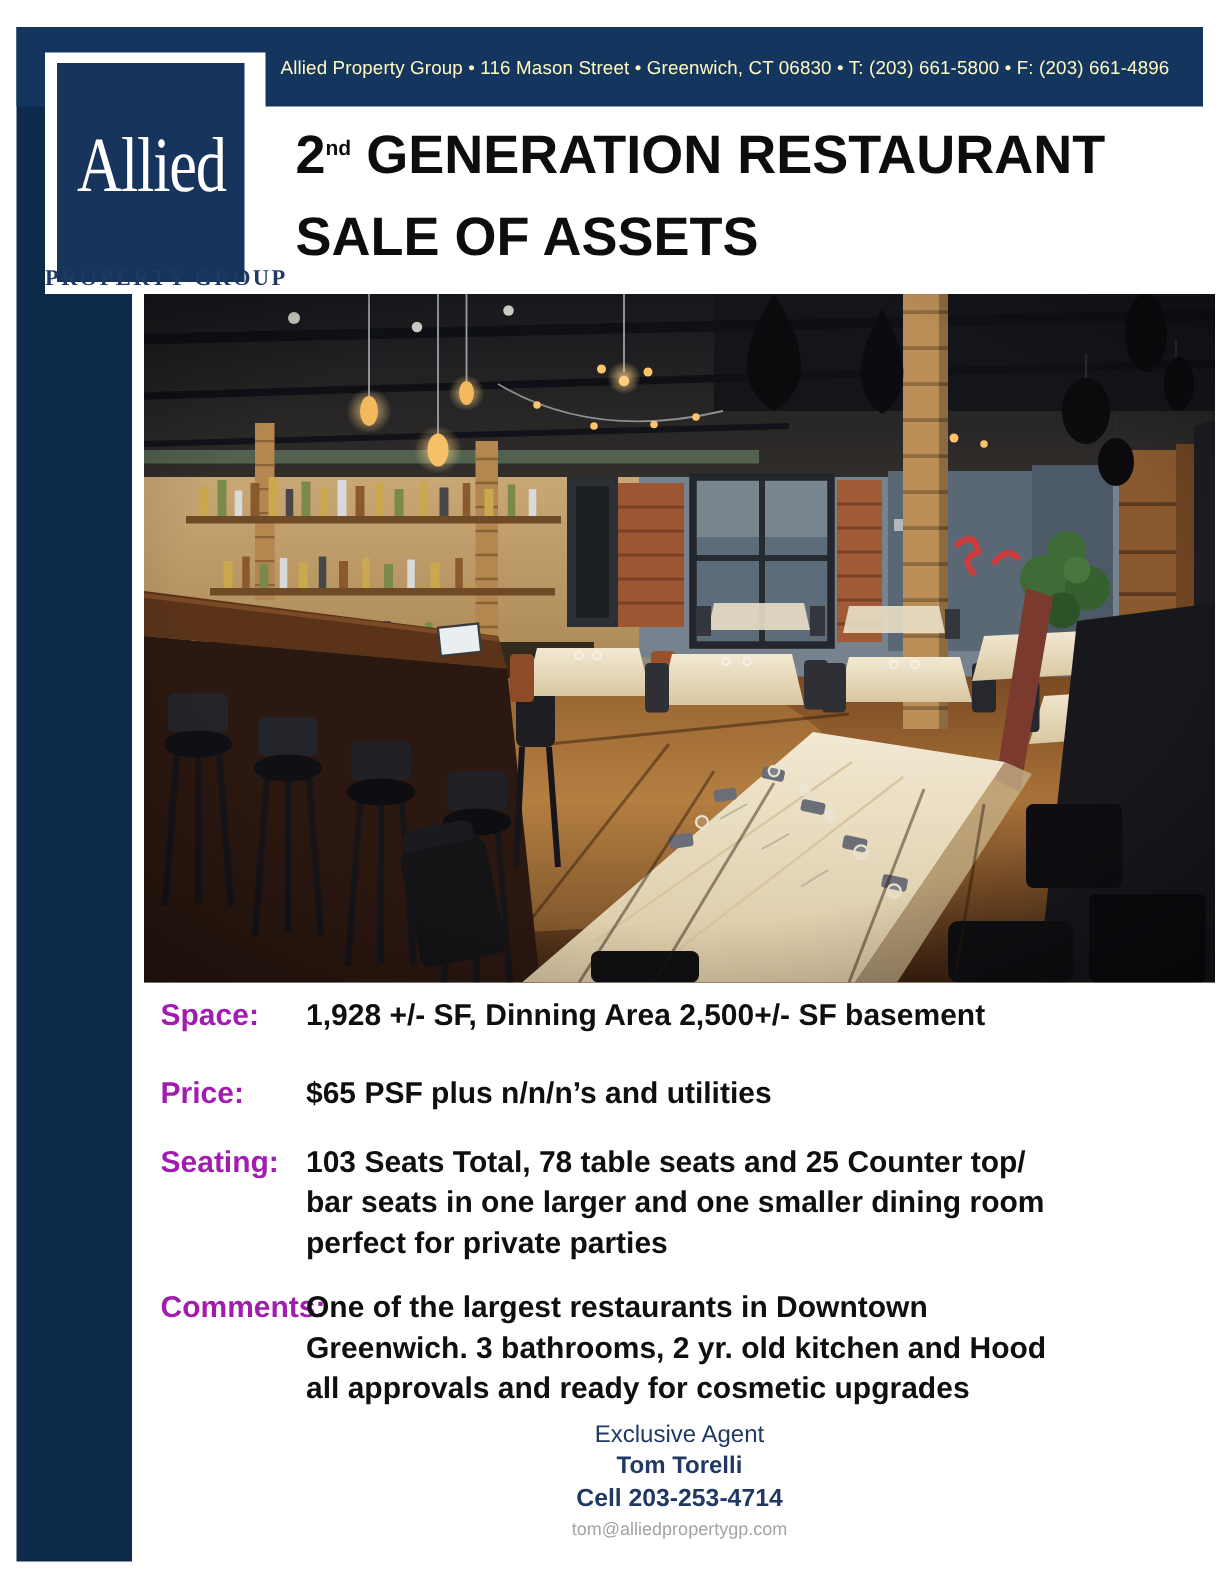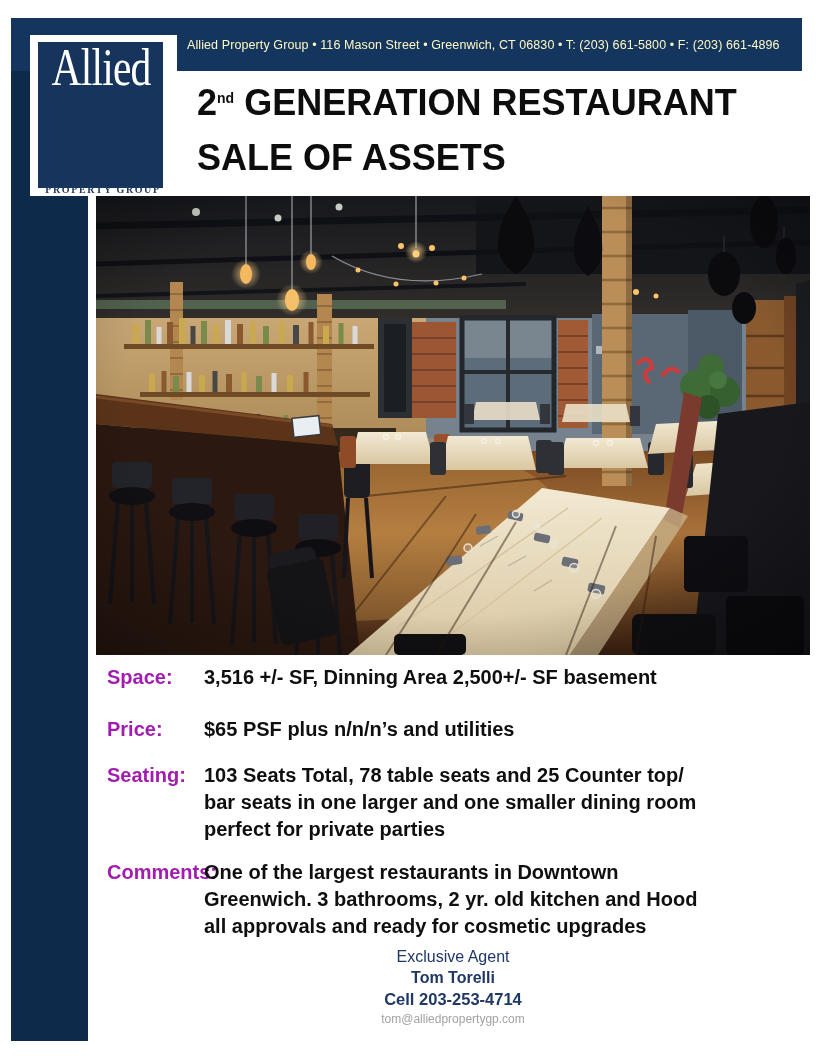--- a/index.html
+++ b/index.html
@@ -4,25 +4,25 @@
 <style>
   html,body{margin:0;padding:0;background:#ffffff;}
   .page{position:relative;width:816px;height:1056px;background:#ffffff;overflow:hidden;
         font-family:"Liberation Sans",sans-serif;}
   .left-band{position:absolute;left:11px;top:18px;width:77px;height:1023px;background:#0d2a4a;}
   .top-bar{position:absolute;left:11px;top:18px;width:791px;height:53px;background:#14355e;
            display:flex;align-items:center;}
   .contact{color:#fef9c3;font-size:12.5px;letter-spacing:.1px;padding-left:176px;white-space:nowrap;}
   .logo-card{position:absolute;left:30px;top:35px;width:147px;height:161px;background:#ffffff;}
   .logo-square{position:absolute;left:8px;top:7px;width:125px;height:146px;background:#16345c;
-               display:flex;align-items:flex-start;justify-content:center;overflow:hidden;}
+               display:flex;align-items:center;justify-content:center;overflow:hidden;}
   .logo-word{font-family:"Liberation Serif",serif;color:#ffffff;font-size:52px;line-height:1;
              letter-spacing:-1px;transform:scaleX(.8);transform-origin:50% 100%;padding-bottom:8px;white-space:nowrap;}
-  .logo-sub{position:absolute;left:0;right:1px;bottom:1px;text-align:center;color:#1f3864;
-            font-family:"Liberation Serif",serif;font-weight:700;font-size:10px;letter-spacing:1.6px;white-space:nowrap;}
+  .logo-sub{position:absolute;left:0;right:1px;bottom:1px;text-align:right;color:#1f3864;
+            font-family:"Liberation Serif",serif;font-weight:700;font-size:15px;letter-spacing:1.6px;white-space:nowrap;}
   .headline{position:absolute;left:197px;top:79px;margin:0;font-size:36px;line-height:47px;
             font-weight:700;color:#0d0d0d;white-space:nowrap;}
   .headline .sup{font-size:14px;position:relative;top:-12px;}
   .photo{position:absolute;left:96px;top:196px;width:714px;height:459px;background:#241a12;overflow:hidden;}
   .photo svg{display:block;}
   .dlabel{position:absolute;left:107px;font-weight:700;font-size:20px;color:#a21caf;white-space:nowrap;line-height:27px;}
   .dvalue{position:absolute;left:204px;font-weight:700;font-size:20px;color:#0f0f0f;white-space:nowrap;line-height:27px;}
   .agent{position:absolute;left:96px;top:946px;width:714px;text-align:center;color:#1f3864;}
   .f-role{font-size:16px;line-height:21px;}
   .f-company{font-family:"Liberation Serif",serif;font-size:16px;line-height:22px;}
@@ -318,21 +318,21 @@
         <ellipse cx="668" cy="26" rx="14" ry="26"></ellipse>
         <ellipse cx="690" cy="60" rx="10" ry="18"></ellipse>
       </g>
 
       <rect x="0" y="0" width="714" height="459" fill="url(#vg)"></rect>
     </svg>
   </div>
 
   <div class="dlabel" style="top:664px">Space:</div>
   <div class="dvalue" style="top:664px">
-    <div>3,516 +/- SF, Dinning Area 2,500+/- SF basement</div>
+    <div>1,928 +/- SF, Dinning Area 2,500+/- SF basement</div>
   </div>
 
   <div class="dlabel" style="top:716px">Price:</div>
   <div class="dvalue" style="top:716px">
     <div>$65 PSF plus n/n/n’s and utilities</div>
   </div>
 
   <div class="dlabel" style="top:762px">Seating:</div>
   <div class="dvalue" style="top:762px">
     <div>103 Seats Total, 78 table seats and 25 Counter top/</div>

